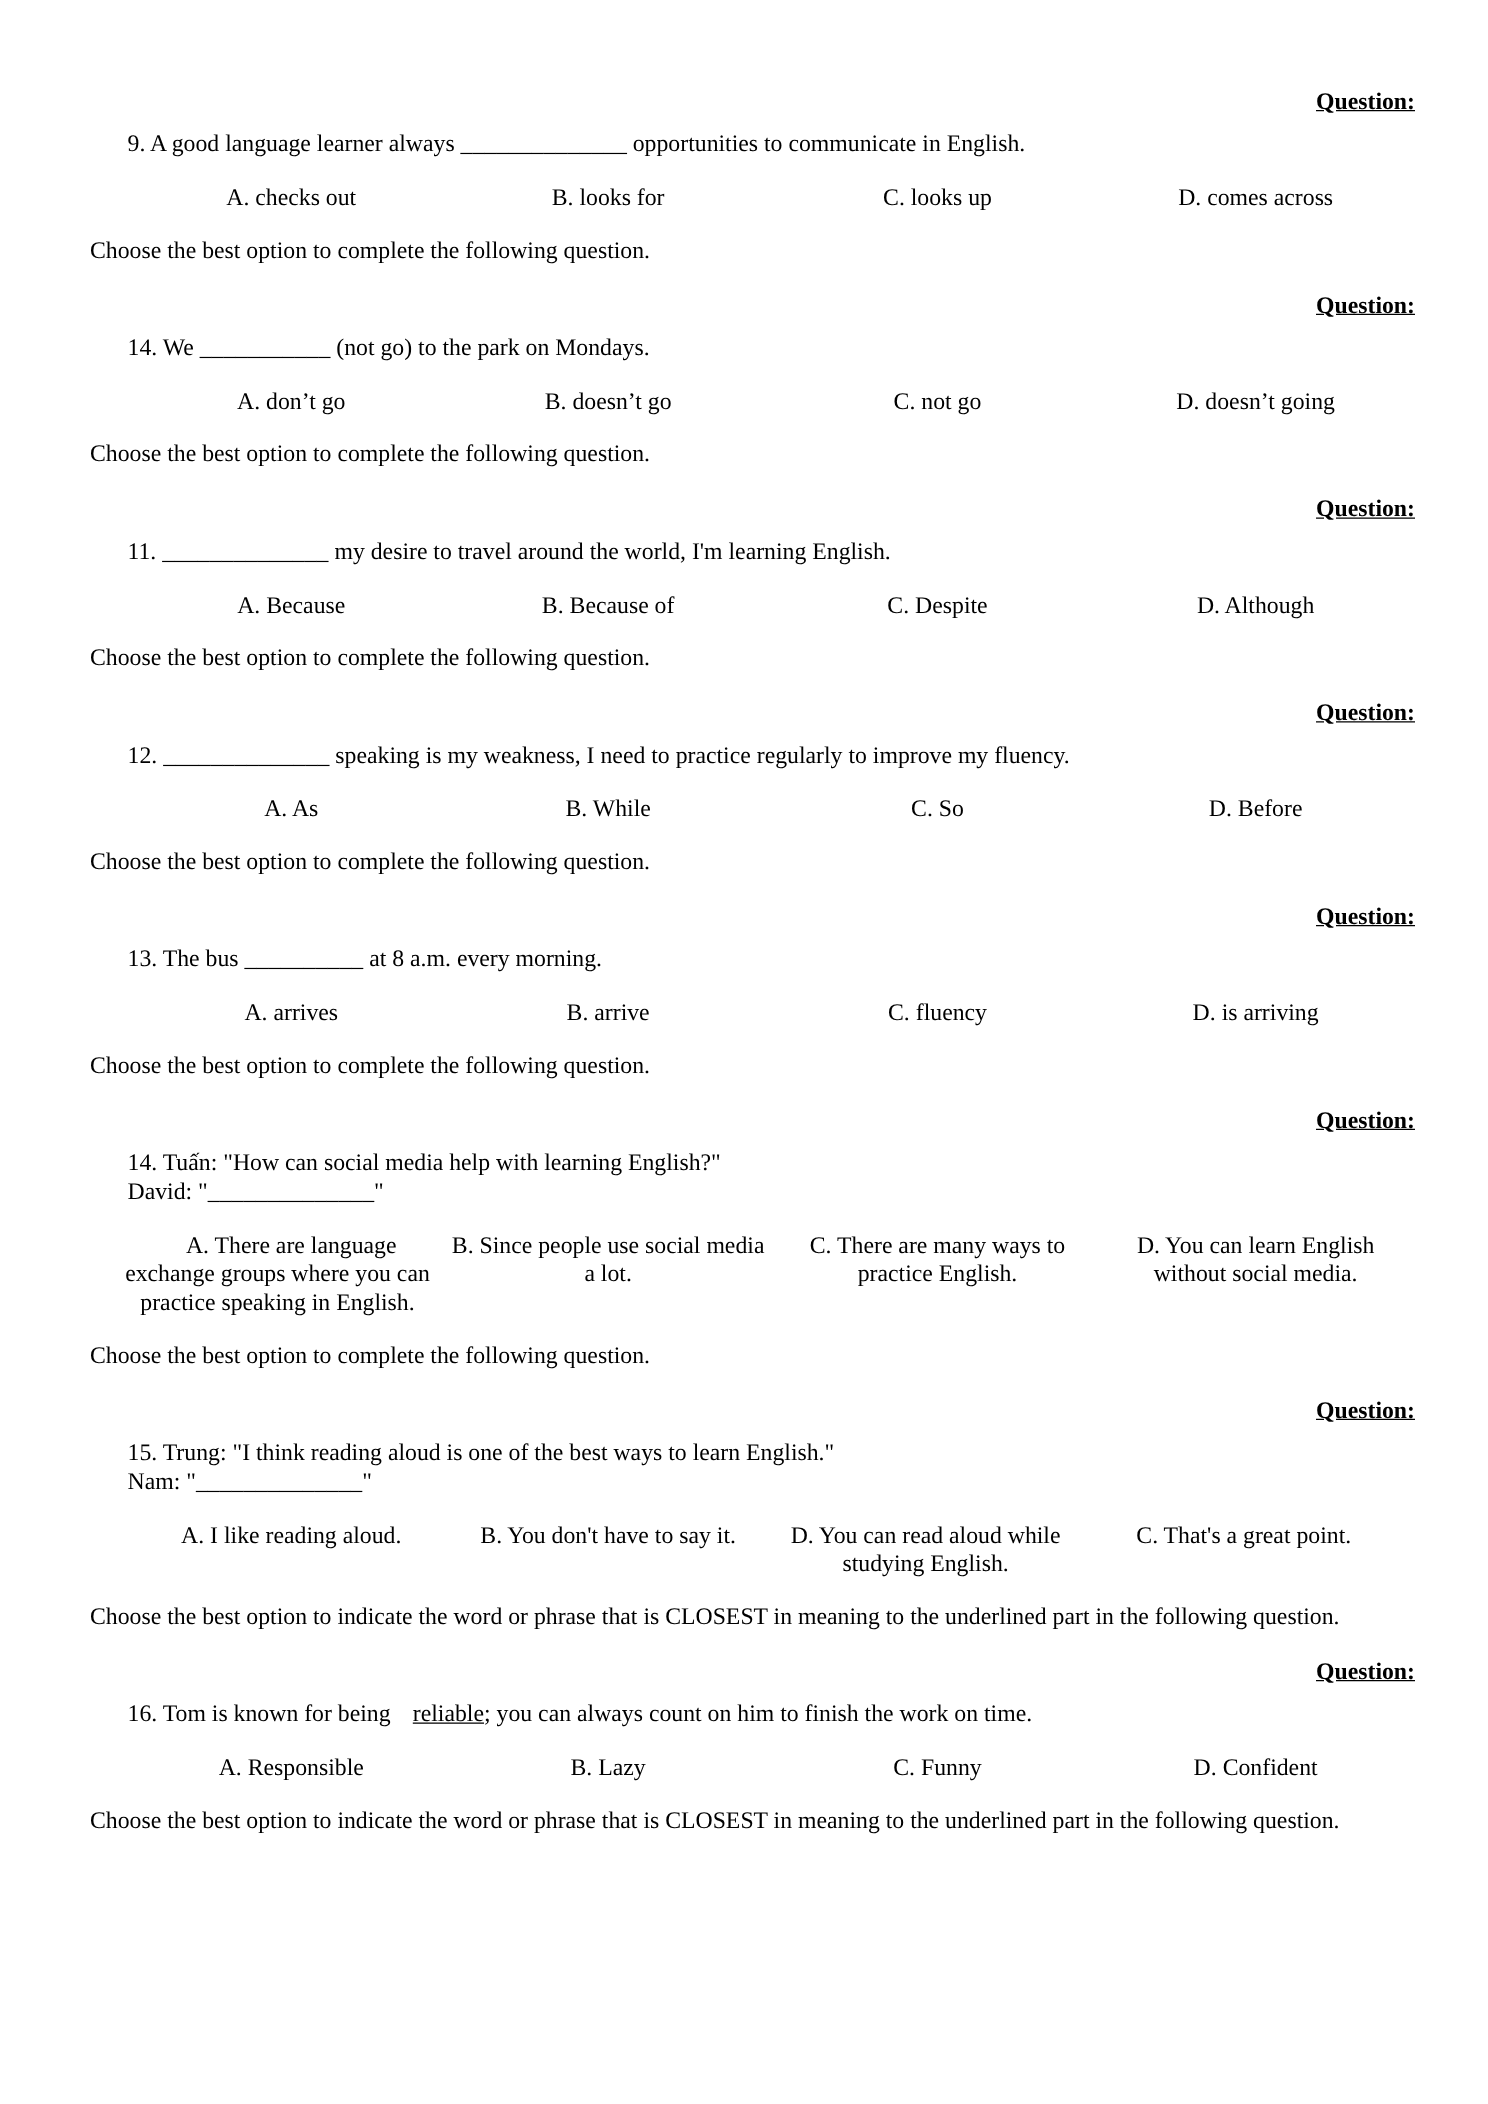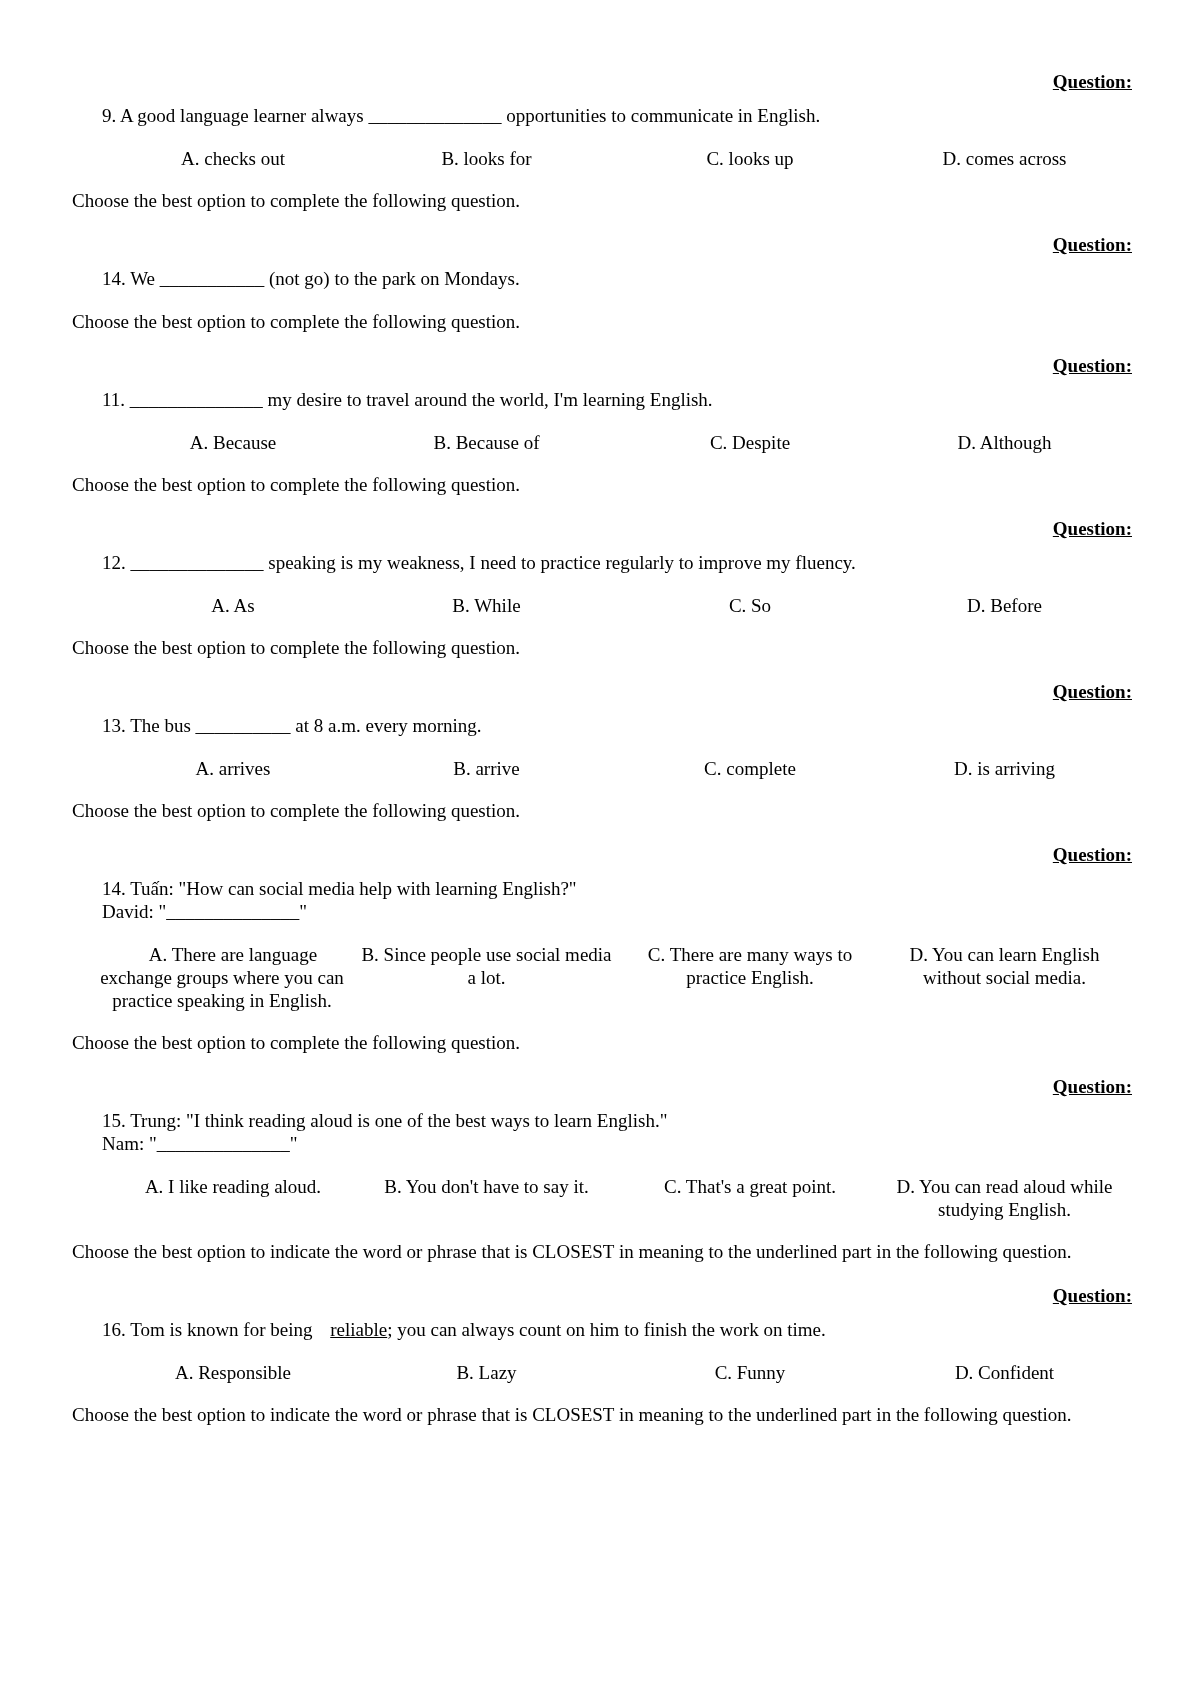--- a/index.html
+++ b/index.html
@@ -39,20 +39,26 @@
       <div class="opt d">D. comes across</div>
     </div>
   </div>
 
   <div>
     <div class="instr">Choose the best option to complete the following question.</div>
     <div class="qlabel">Question:</div>
     <div class="qtext">
         <span class="line">14. We ___________ (not go) to the park on Mondays.</span>
       </div>
+    <div class="opts">
+      <div class="opt a">A. don’t go</div>
+      <div class="opt b">B. doesn’t go</div>
+      <div class="opt c">C. not go</div>
+      <div class="opt d">D. doesn’t going</div>
+    </div>
   </div>
 
   <div>
     <div class="instr">Choose the best option to complete the following question.</div>
     <div class="qlabel">Question:</div>
     <div class="qtext">
         <span class="line">11. ______________ my desire to travel around the world, I'm learning English.</span>
       </div>
     <div class="opts">
       <div class="opt a">A. Because</div>
@@ -78,21 +84,21 @@
 
   <div>
     <div class="instr">Choose the best option to complete the following question.</div>
     <div class="qlabel">Question:</div>
     <div class="qtext">
         <span class="line">13. The bus __________ at 8 a.m. every morning.</span>
       </div>
     <div class="opts">
       <div class="opt a">A. arrives</div>
       <div class="opt b">B. arrive</div>
-      <div class="opt c">C. complete</div>
+      <div class="opt c">C. fluency</div>
       <div class="opt d">D. is arriving</div>
     </div>
   </div>
 
   <div>
     <div class="instr">Choose the best option to complete the following question.</div>
     <div class="qlabel">Question:</div>
     <div class="qtext">
       <span class="line">14. Tuấn: "How can social media help with learning English?"</span>
       <span class="line">David: "______________"</span>
@@ -108,22 +114,22 @@
   <div>
     <div class="instr">Choose the best option to complete the following question.</div>
     <div class="qlabel">Question:</div>
     <div class="qtext">
       <span class="line">15. Trung: "I think reading aloud is one of the best ways to learn English."</span>
       <span class="line">Nam: "______________"</span>
     </div>
     <div class="opts">
       <div class="opt a">A. I like reading aloud.</div>
       <div class="opt b">B. You don't have to say it.</div>
+      <div class="opt d">D. You can read aloud while studying English.</div>
       <div class="opt c">C. That's a great point.</div>
-      <div class="opt d">D. You can read aloud while studying English.</div>
     </div>
   </div>
 
   <div>
     <div class="instr">Choose the best option to indicate the word or phrase that is CLOSEST in meaning to the underlined part in the following question.</div>
     <div class="qlabel">Question:</div>
     <div class="qtext"><span>16. Tom is known for being </span><span class="u">reliable</span><span>; you can always count on him to finish the work on time.</span></div>
     <div class="opts">
       <div class="opt a">A. Responsible</div>
       <div class="opt b">B. Lazy</div>

